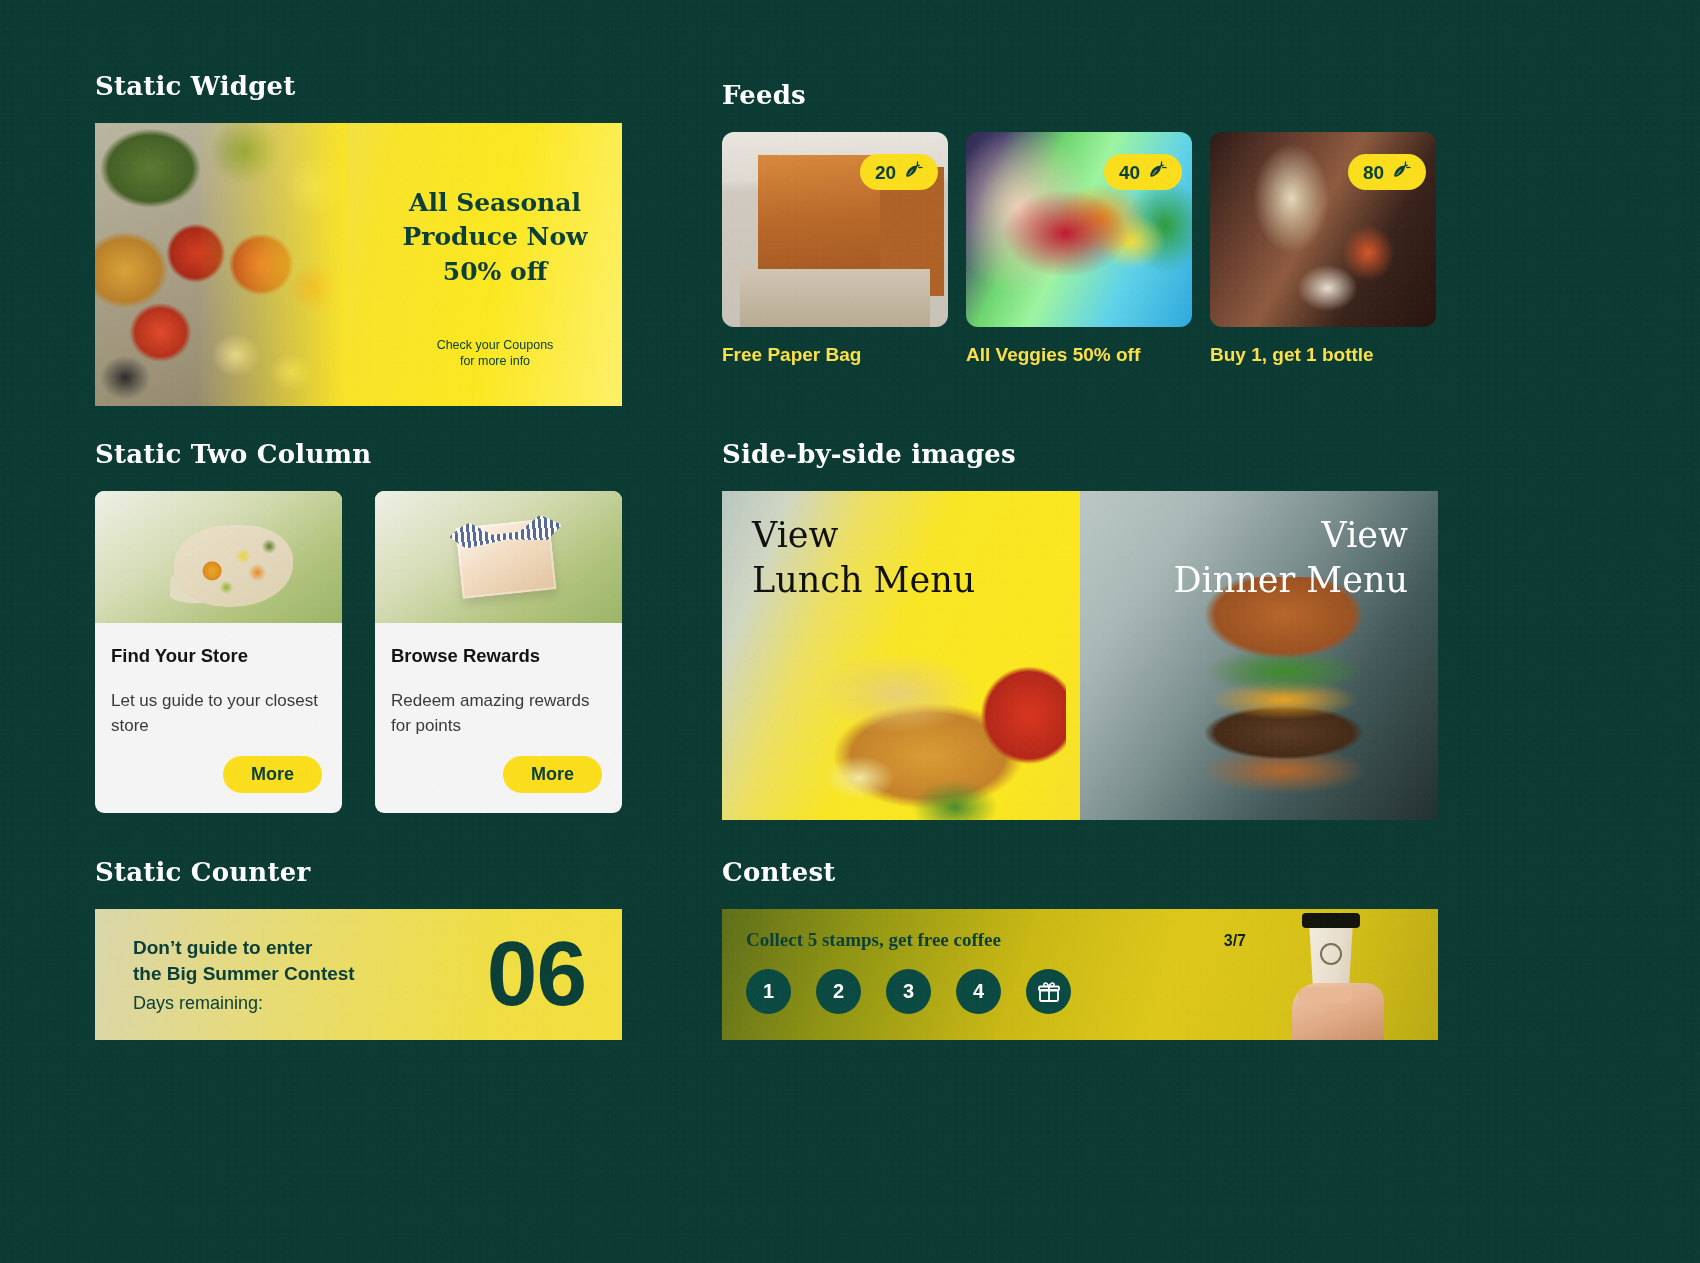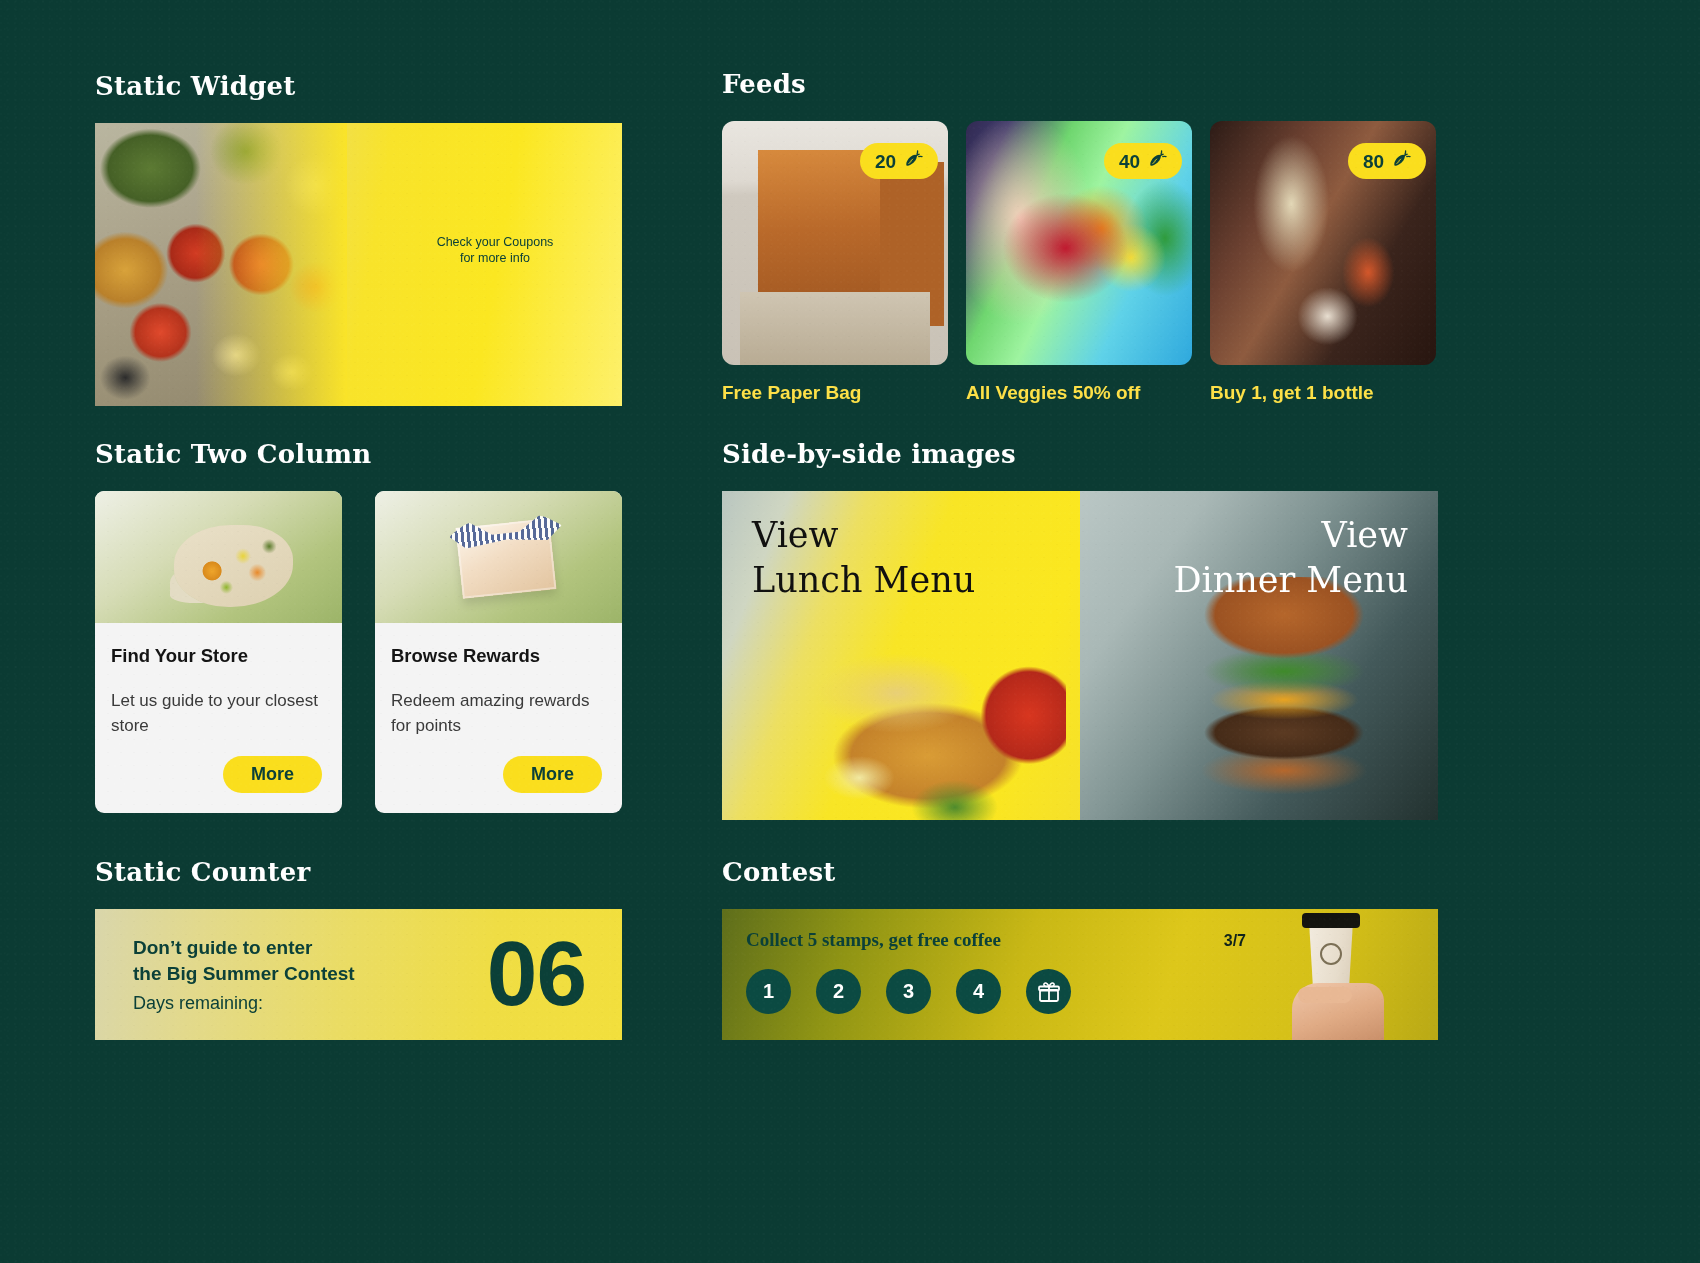--- a/index.html
+++ b/index.html
@@ -107,21 +107,21 @@
 
   
   .feeds-row {
     display: flex;
     gap: 18px;
   }
   .feed-card { width: 226px; }
   .feed-thumb {
     position: relative;
     width: 226px;
-    height: 244px;
+    height: 195px;
     border-radius: 12px;
     overflow: hidden;
   }
   .feed-badge {
     position: absolute;
     right: 10px;
     top: 22px;
     height: 36px;
     min-width: 78px;
     padding: 0 13px;
@@ -463,20 +463,21 @@
   <div class="col-left">
 
     <div style="position:absolute; top:71px; left:0; width:525px;">
       <div class="section-title">Static Widget</div>
       <div class="widget-banner" style="margin-top:22px;">
         <div class="widget-produce">
           <div class="wp-bg"></div>
           <div class="wp-fade"></div>
         </div>
         <div class="widget-copy">
+          <div class="widget-headline">All Seasonal Produce Now 50% off</div>
           <div class="widget-sub">
             <div>Check your Coupons</div>
             <div>for more info</div>
           </div>
         </div>
       </div>
     </div>
 
     <div style="position:absolute; top:439px; left:0; width:527px;">
       <div class="section-title">Static Two Column</div>
@@ -518,21 +519,21 @@
           <div class="counter-l2">Days remaining:</div>
         </div>
         <div class="counter-num">06</div>
       </div>
     </div>
 
   </div>
 
   <div class="col-right">
 
-    <div style="position:absolute; top:69px; left:0; width:716px;">
+    <div style="position:absolute; top:80px; left:0; width:716px;">
       <div class="section-title">Feeds</div>
       <div class="feeds-row" style="margin-top:22px;">
 
         <div class="feed-card">
           <div class="feed-thumb img-bag">
             <div class="feed-badge">
               <span class="feed-badge-num">20</span>
               <span>
                 <svg width="20" height="20" viewBox="0 0 24 24" fill="none">
                   <path d="M4.2 19.8c1.6.9 5.4-.3 8.6-3.5s4.4-7 3.5-8.6c-1-1.6-5.4-.3-8.6 2.9S3.3 18.2 4.2 19.8Z" fill="#0b4038"></path>

